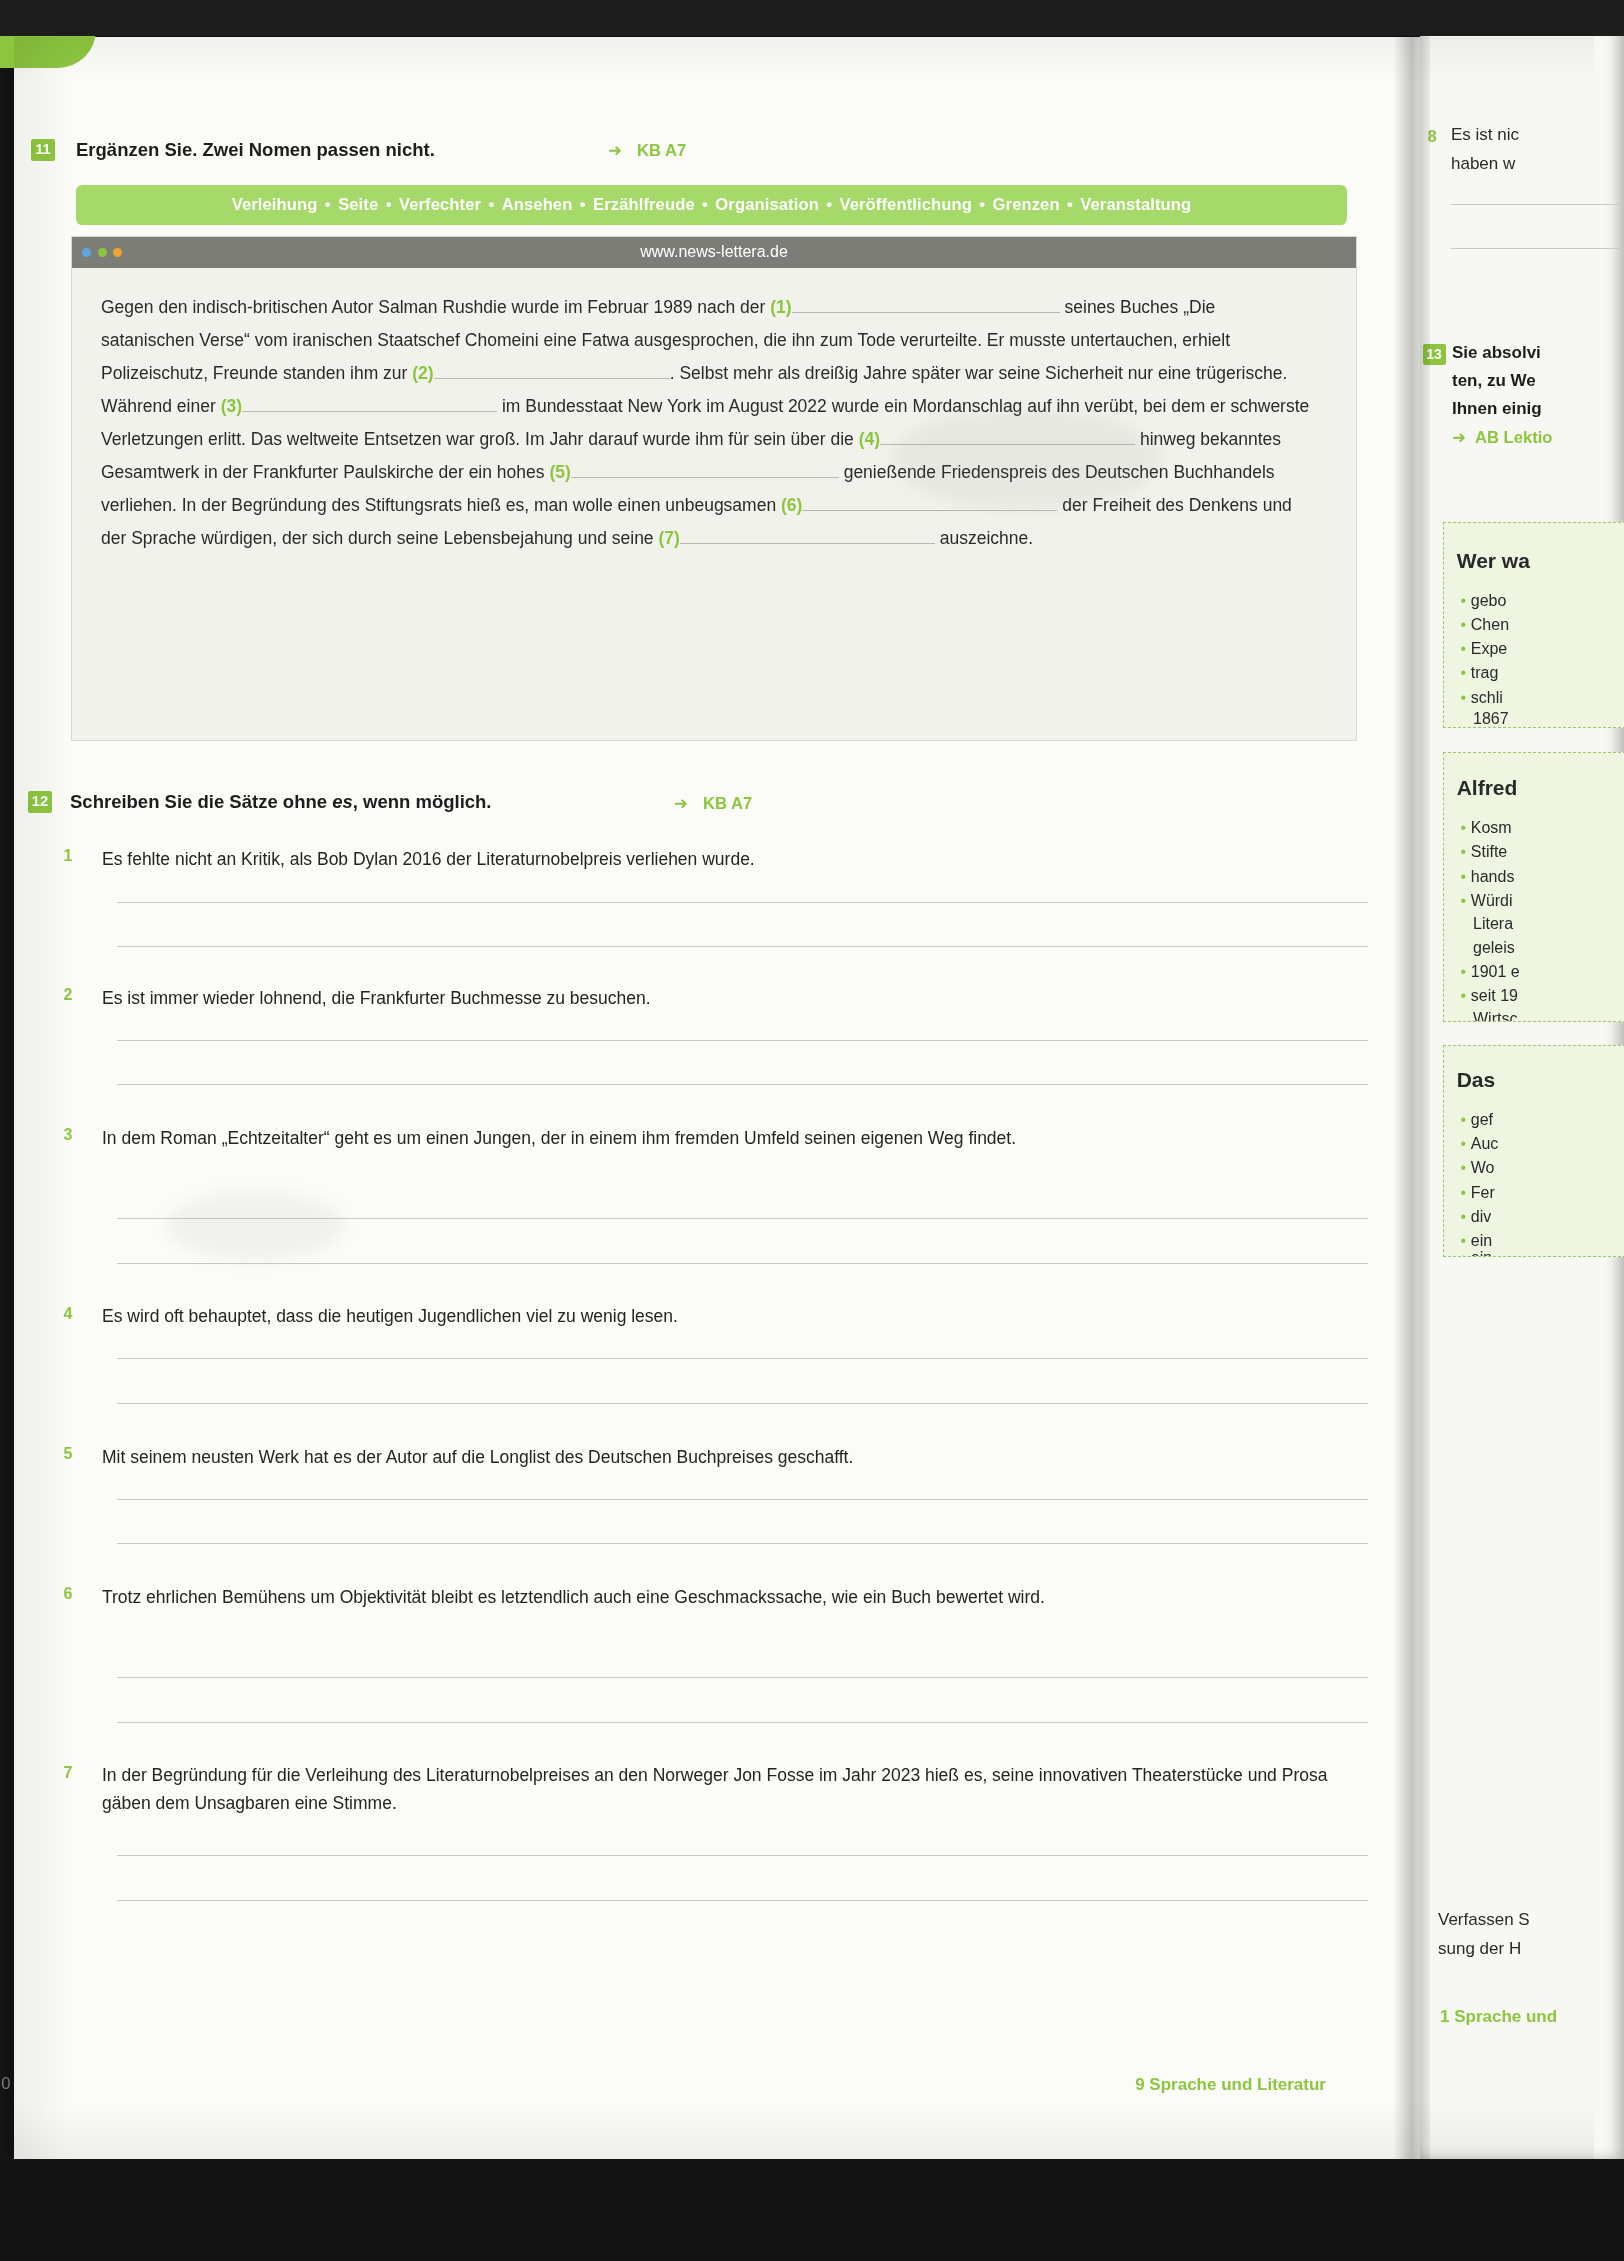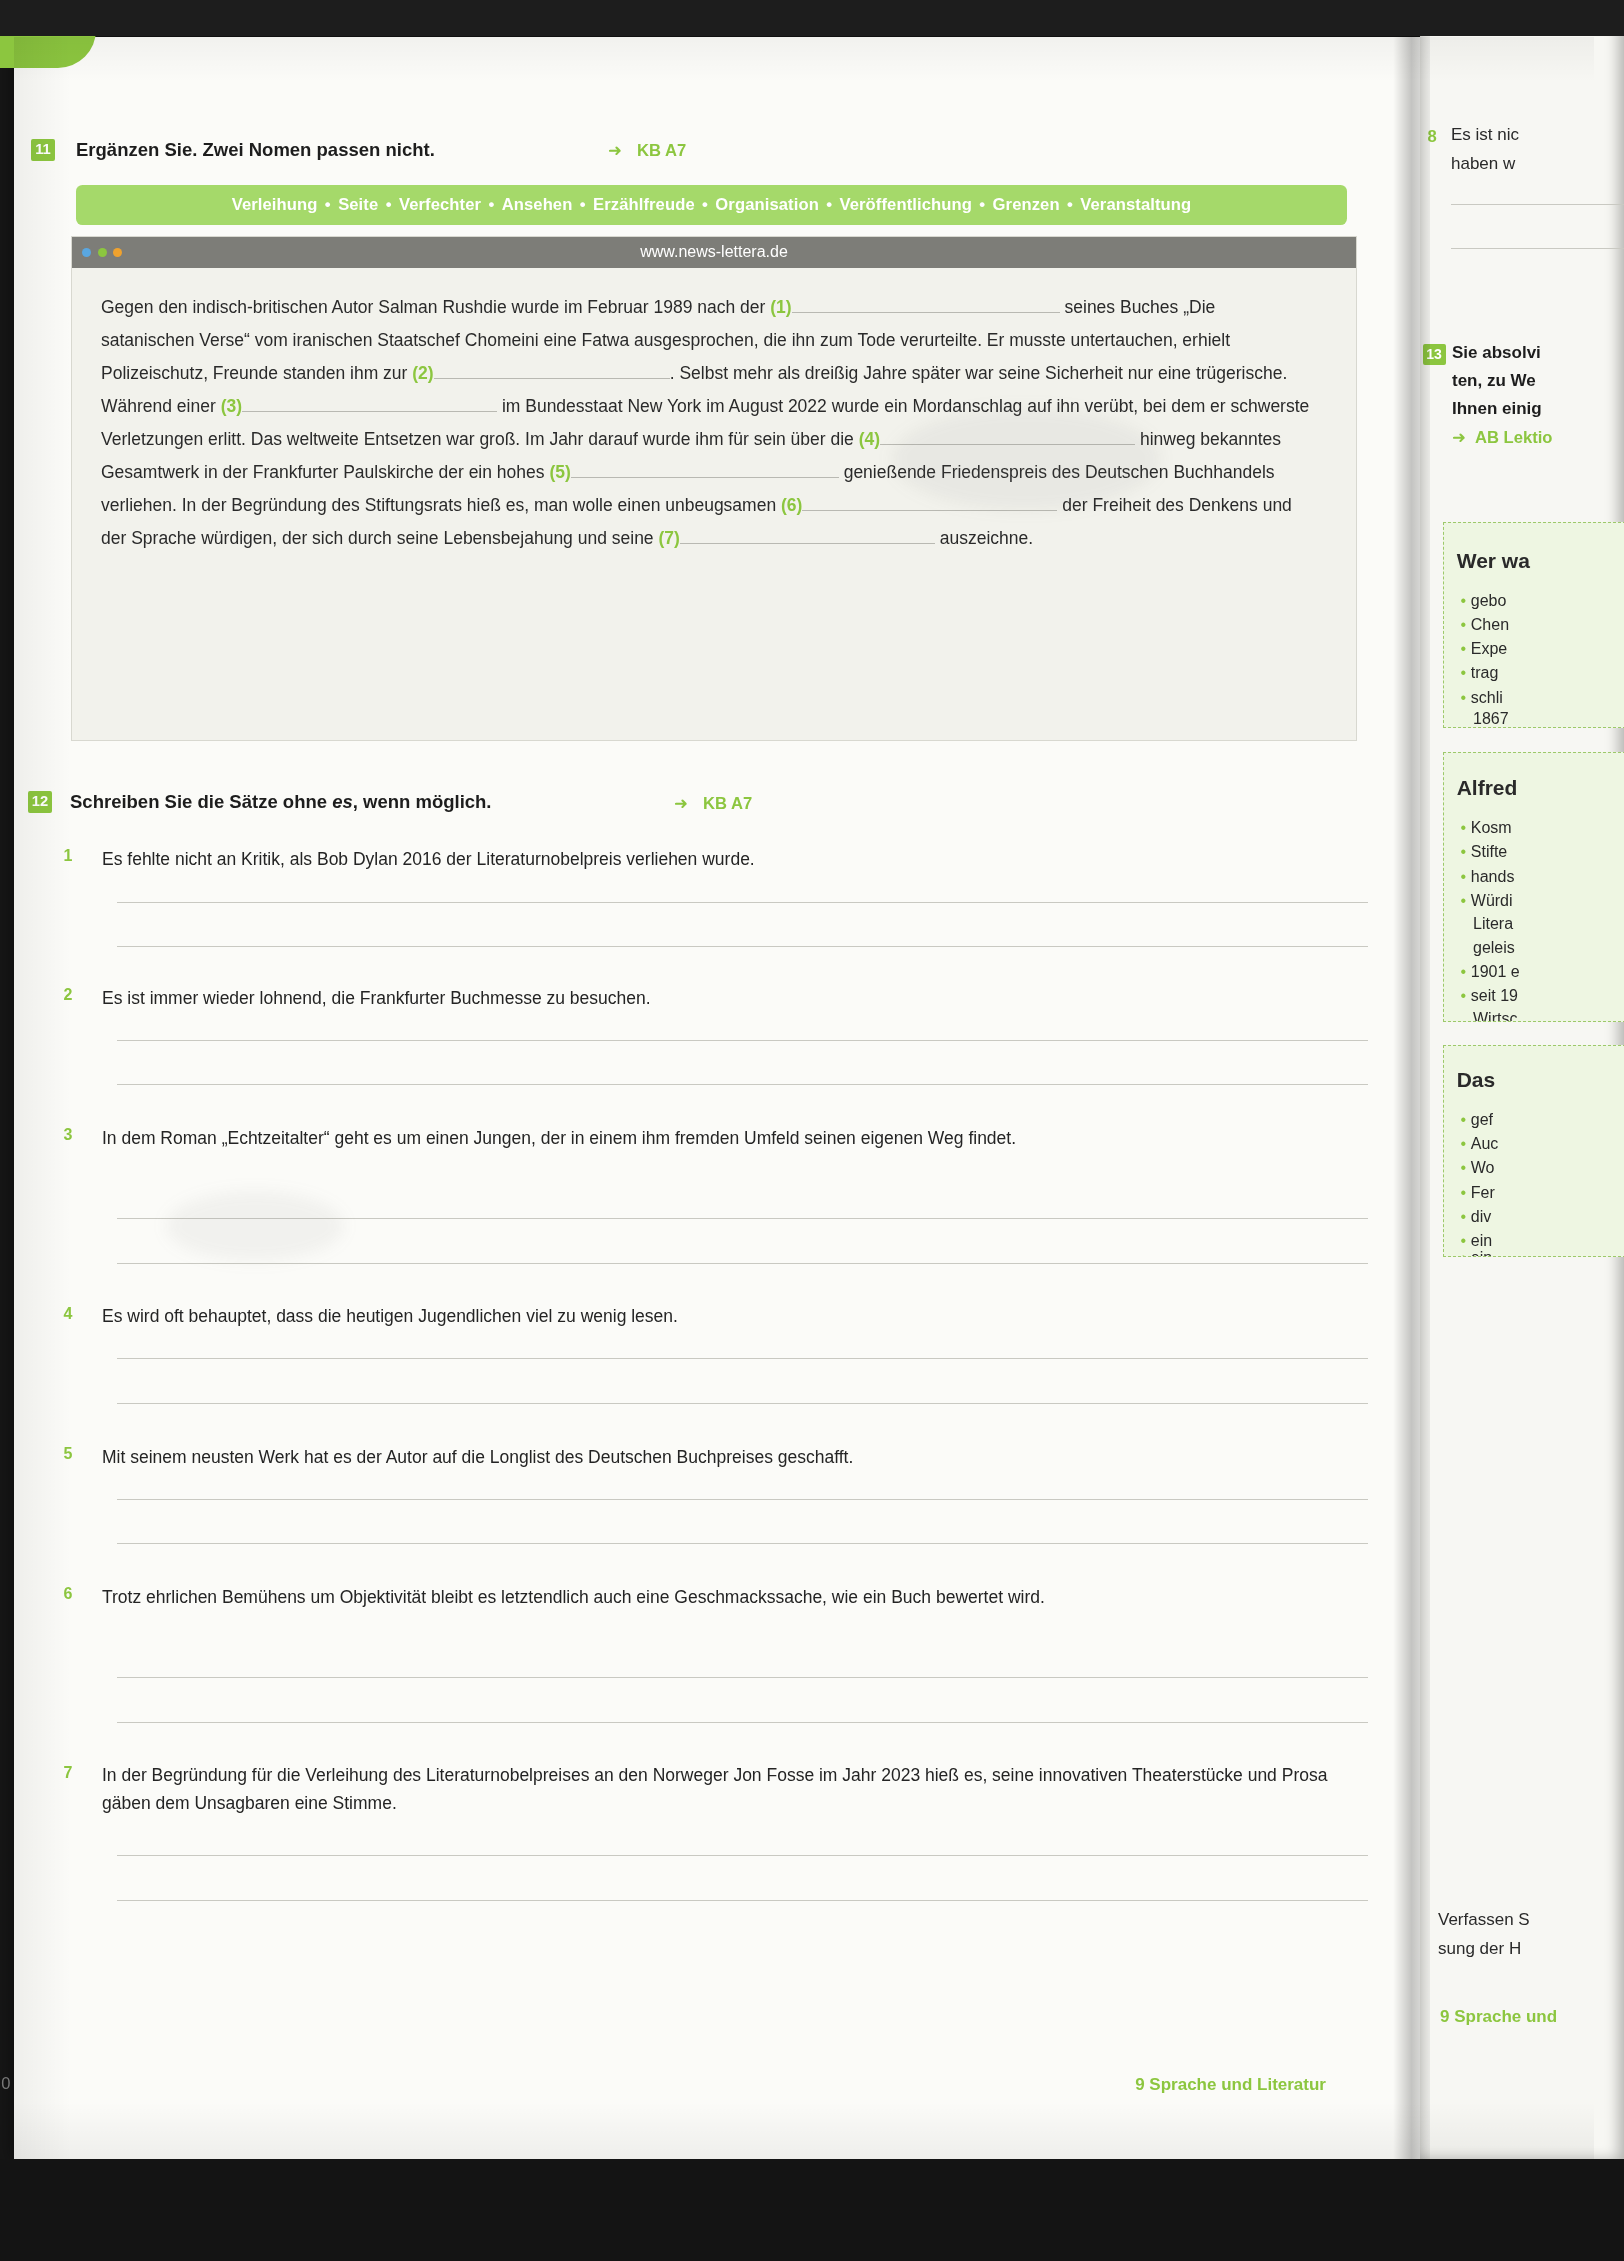--- a/index.html
+++ b/index.html
@@ -474,14 +474,14 @@
   <div class="page-num-left">0</div>
 
   <div class="paper-shade"></div>
   <div class="top-dark"></div>
   <div class="bottom-dark"></div>
 
   <div class="smudge" style="left: 166px; top: 1191px; width: 178px; height: 70px;"></div>
   <div class="smudge" style="left: 892px; top: 408px; width: 268px; height: 102px;"></div>
 </div>
 
-<div style="position:absolute; left:1440px; top:2007px; font-family:'Liberation Sans',sans-serif; font-size:17px; color:#8cc63f; font-weight:bold; white-space:nowrap;">9 Sprache und</div>
+<div style="position:absolute; left:1440px; top:2007px; font-family:'Liberation Sans',sans-serif; font-size:17px; color:#8cc63f; font-weight:bold; white-space:nowrap;">1 Sprache und</div>
 
 
 </body></html>

